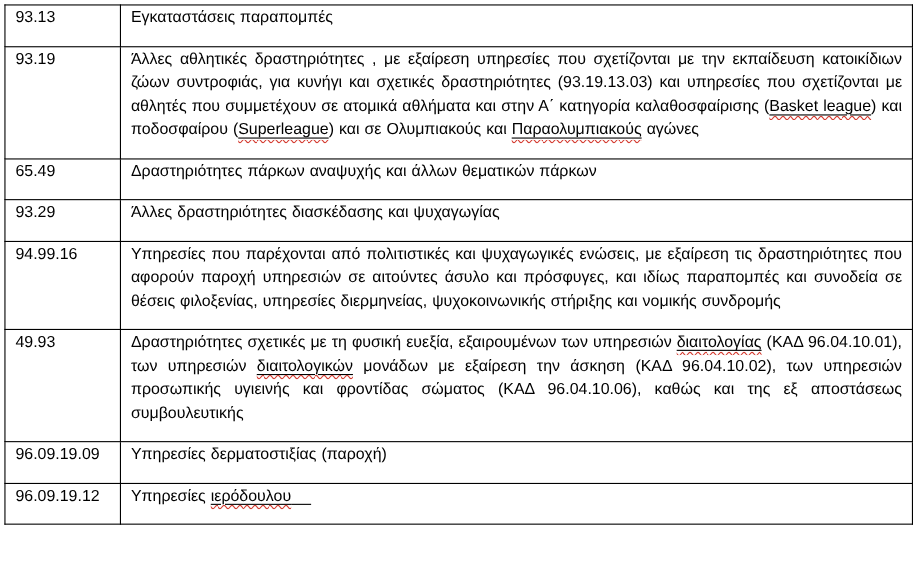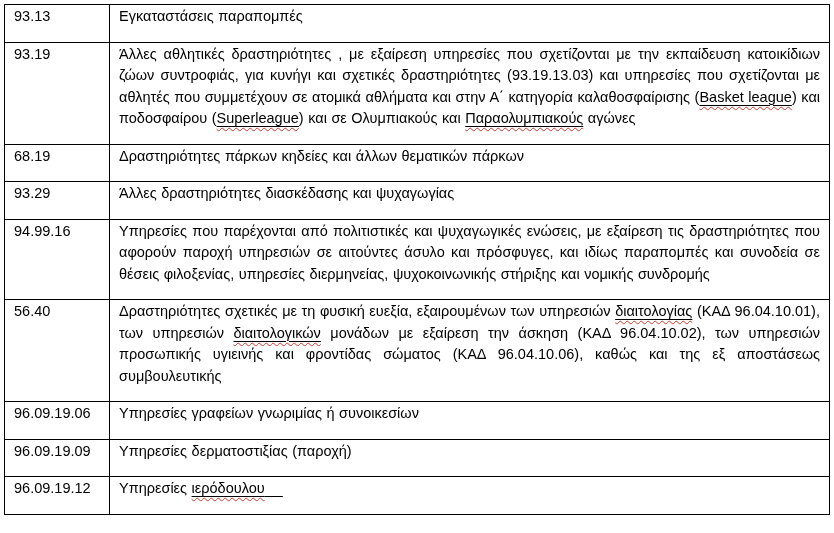--- a/index.html
+++ b/index.html
@@ -75,38 +75,34 @@
     <tbody>
         <tr>
           <td class="code">93.13</td>
           <td class="desc">Εγκαταστάσεις παραπομπές</td>
         </tr>
         <tr>
           <td class="code">93.19</td>
           <td class="desc">Άλλες αθλητικές δραστηριότητες , με εξαίρεση υπηρεσίες που σχετίζονται με την εκπαίδευση κατοικίδιων ζώων συντροφιάς, για κυνήγι και σχετικές δραστηριότητες (93.19.13.03) και υπηρεσίες που σχετίζονται με αθλητές που συμμετέχουν σε ατομικά αθλήματα και στην Α΄ κατηγορία καλαθοσφαίρισης (<span class="uline"><span class="wavy">Basket league</span></span>) και ποδοσφαίρου (<span class="uline"><span class="wavy">Superleague</span></span>) και σε Ολυμπιακούς και <span class="uline"><span class="wavy">Παραολυμπιακούς</span></span> αγώνες</td>
         </tr>
         <tr>
-          <td class="code">68.19</td>
-          <td class="desc">Δραστηριότητες πάρκων κηδείες και άλλων θεματικών πάρκων</td>
+          <td class="code">65.49</td>
+          <td class="desc">Δραστηριότητες πάρκων αναψυχής και άλλων θεματικών πάρκων</td>
         </tr>
         <tr>
           <td class="code">93.29</td>
           <td class="desc">Άλλες δραστηριότητες διασκέδασης και ψυχαγωγίας</td>
         </tr>
         <tr>
           <td class="code">94.99.16</td>
           <td class="desc">Υπηρεσίες που παρέχονται από πολιτιστικές και ψυχαγωγικές ενώσεις, με εξαίρεση τις δραστηριότητες που αφορούν παροχή υπηρεσιών σε αιτούντες άσυλο και πρόσφυγες, και ιδίως παραπομπές και συνοδεία σε θέσεις φιλοξενίας, υπηρεσίες διερμηνείας, ψυχοκοινωνικής στήριξης και νομικής συνδρομής</td>
         </tr>
         <tr>
-          <td class="code">56.40</td>
+          <td class="code">49.93</td>
           <td class="desc">Δραστηριότητες σχετικές με τη φυσική ευεξία, εξαιρουμένων των υπηρεσιών <span class="uline"><span class="wavy">διαιτολογίας</span></span> (ΚΑΔ 96.04.10.01), των υπηρεσιών <span class="uline"><span class="wavy">διαιτολογικών</span></span> μονάδων με εξαίρεση την άσκηση (ΚΑΔ 96.04.10.02), των υπηρεσιών προσωπικής υγιεινής και φροντίδας σώματος (ΚΑΔ 96.04.10.06), καθώς και της εξ αποστάσεως συμβουλευτικής</td>
-        </tr>
-        <tr>
-          <td class="code">96.09.19.06</td>
-          <td class="desc">Υπηρεσίες γραφείων γνωριμίας ή συνοικεσίων</td>
         </tr>
         <tr>
           <td class="code">96.09.19.09</td>
           <td class="desc">Υπηρεσίες δερματοστιξίας (παροχή)</td>
         </tr>
         <tr>
           <td class="code">96.09.19.12</td>
           <td class="desc">Υπηρεσίες <span class="uline"><span class="wavy">ιερόδουλου</span></span><span class="uline">&nbsp;&nbsp;&nbsp;&nbsp;</span></td>
         </tr>
       </tbody>

